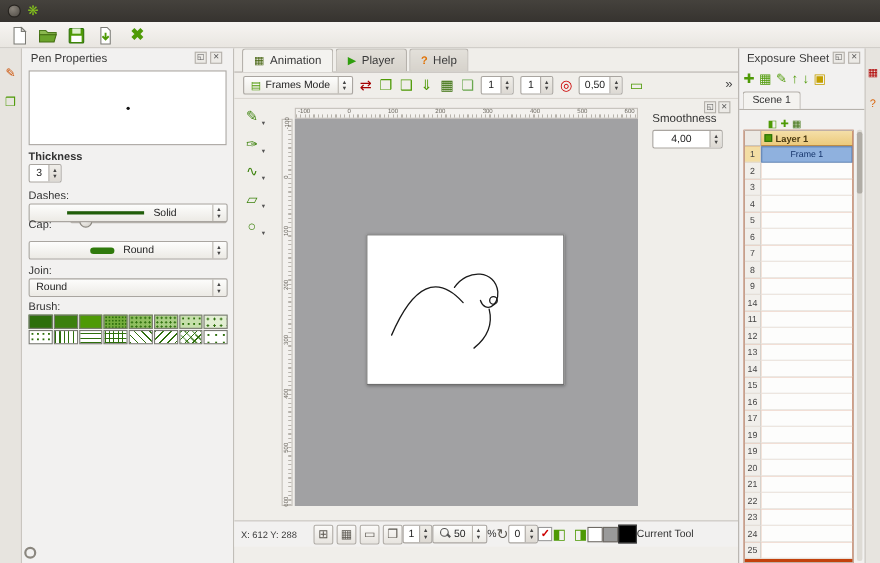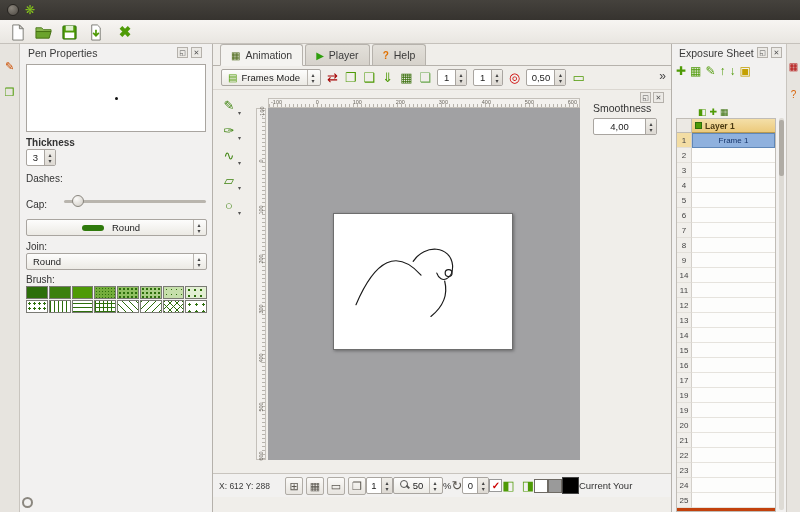--- a/index.html
+++ b/index.html
@@ -222,20 +222,30 @@
           <i>▴</i>
           <i>▾</i>
         </span>
     </span>
     <div class="slider">
       <div class="slider-track"></div>
       <div class="slider-handle"></div>
     </div>
 
     <span class="lbl" style="top:129px">Dashes:</span>
+    <span class="combo" style="left:6px;top:141px;width:181px">
+      <span class="grow"></span>
+        <span class="dash-sample"></span>
+      <span>Solid</span>
+        <span class="grow"></span>
+      <span class="combo-arrows">
+          <i>▴</i>
+          <i>▾</i>
+        </span>
+    </span>
 
     <span class="lbl" style="top:155px">Cap:</span>
     <span class="combo" style="left:6px;top:175px;width:181px">
       <span class="grow"></span>
         <span class="cap-sample"></span>
       <span>Round</span>
         <span class="grow"></span>
       <span class="combo-arrows">
           <i>▴</i>
           <i>▾</i>
@@ -447,39 +457,42 @@
           </span>
       </span>
       <span class="cb" style="color: rgb(204, 0, 0);">✓</span>
       <span class="glyph-row">
           <span class="glyph-btn" style="color: rgb(78, 154, 6);">◧</span>
           <span class="glyph-btn" style="color: rgb(78, 154, 6);">◨</span>
         </span>
       <span class="swatch-box" style="background-color: rgb(255, 255, 255);"></span>
       <span class="swatch-box" style="background-color: rgb(154, 154, 154);"></span>
       <span class="tool-preview" style="background-color: rgb(0, 0, 0);"></span>
-      <span class="ct-label">Current Your</span>
+      <span class="ct-label">Current Tool</span>
     </div>
     <div class="bottom-strip"></div>
   </div>
 
   <div class="exp-panel">
     <span class="panel-title" style="position:absolute;left:7px;top:3px">Exposure Sheet</span>
     <span class="mini-btn" style="right:18px">◱</span>
     <span class="mini-btn" style="right:4px">✕</span>
 
     <div class="exp-toolbar">
         <span class="glyph-btn" style="color: rgb(78, 154, 6);">✚</span>
         <span class="glyph-btn" style="color: rgb(78, 154, 6);">▦</span>
         <span class="glyph-btn" style="color: rgb(78, 154, 6);">✎</span>
         <span class="glyph-btn" style="color: rgb(78, 154, 6);">↑</span>
         <span class="glyph-btn" style="color: rgb(78, 154, 6);">↓</span>
         <span class="glyph-btn" style="color: rgb(196, 160, 0);">▣</span>
       </div>
 
+    <div class="scene-tabbar">
+      <span class="scene-tab">Scene 1</span>
+    </div>
 
     <div class="layers-toolbar">
         <span class="glyph-btn" style="color: rgb(78, 154, 6);">◧</span>
         <span class="glyph-btn" style="color: rgb(78, 154, 6);">✚</span>
         <span class="glyph-btn" style="color: rgb(58, 112, 12);">▦</span>
       </div>
 
     <div class="exp-table">
       <div class="exp-head">
         <span class="corner"></span>

